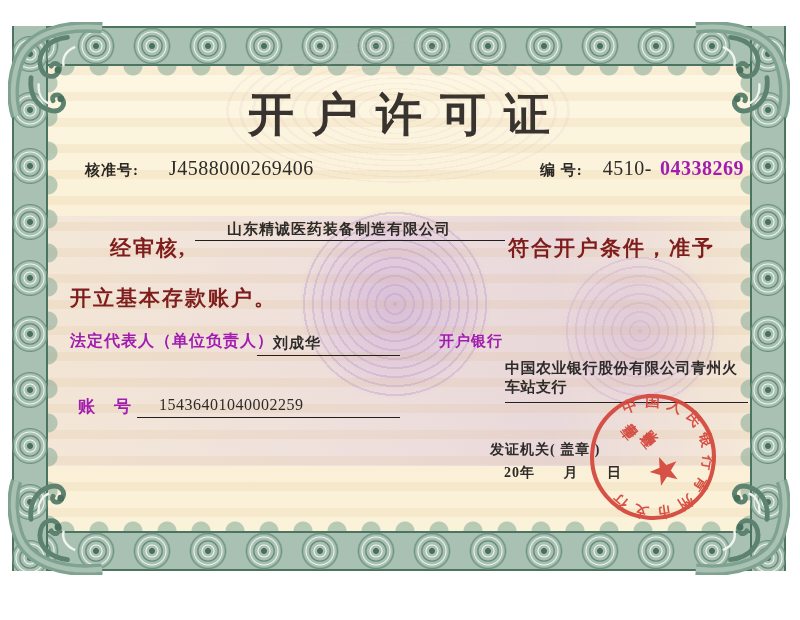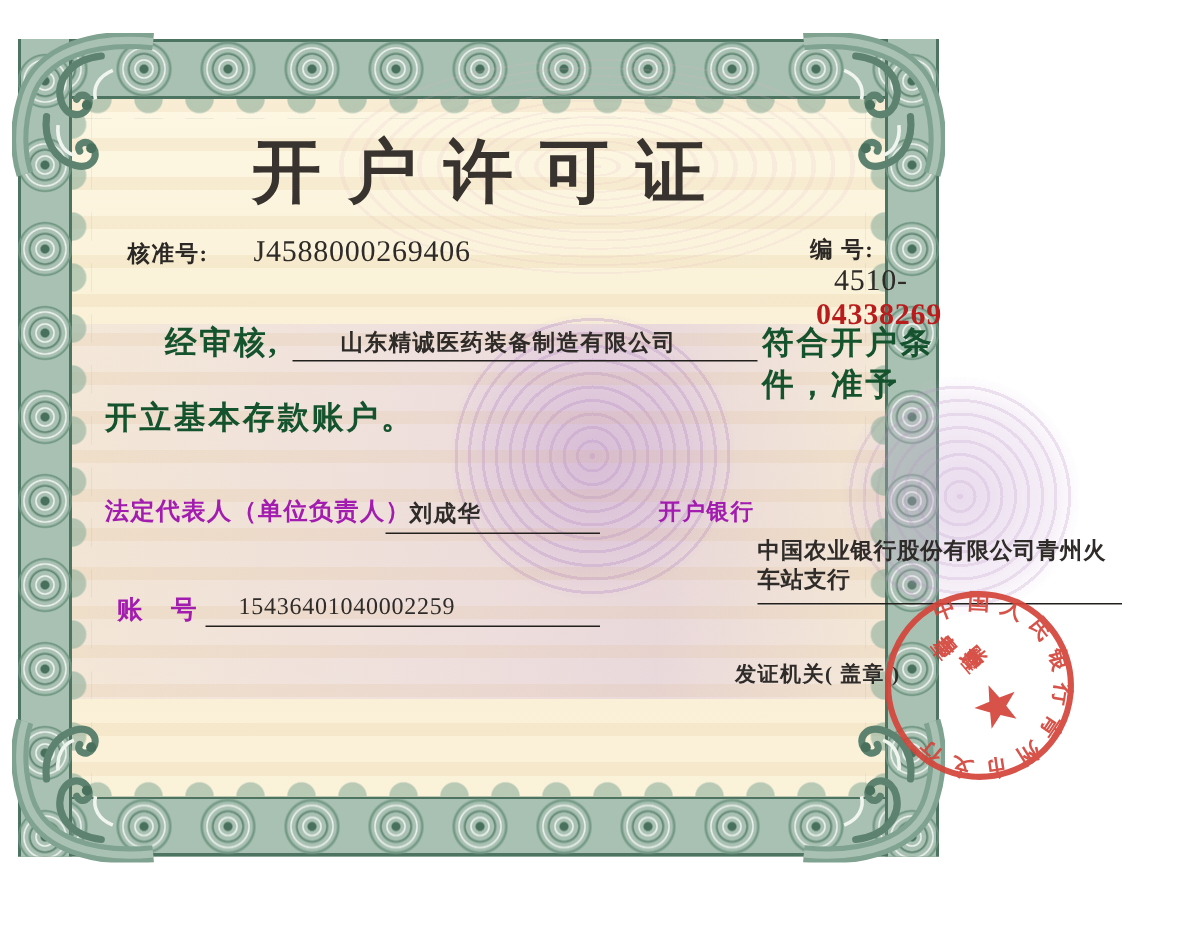--- a/index.html
+++ b/index.html
@@ -1,19 +1,19 @@
 <!DOCTYPE html>
 <html><head>
 <meta charset="utf-8">
 <style>
   * { margin:0; padding:0; box-sizing:border-box; }
   html,body { width:800px; height:620px; background:#ffffff; overflow:hidden;
               font-family:"Liberation Serif","DejaVu Serif",serif; }
 
-  .cert { position:absolute; left:12px; top:26px; width:614px; height:545px; background:#fbf2da; }
+  .cert { position:absolute; left:12px; top:26px; width:774px; height:545px; background:#fbf2da; }
 
   
   .bstrip { position:absolute; background-color:#a9c1b2; }
   .b-top, .b-bottom { left:0; right:0; height:40px;
     background-image:
       radial-gradient(circle at 28px 20px, #48705d 2.5px, rgba(0,0,0,0) 3.5px),
       radial-gradient(circle at 28px 20px, rgba(0,0,0,0) 5px, rgba(255,255,255,.9) 6px, rgba(0,0,0,0) 7px),
       radial-gradient(circle at 28px 20px, rgba(0,0,0,0) 9px, #5d8370 10px, rgba(0,0,0,0) 11.5px),
       radial-gradient(circle at 28px 20px, rgba(0,0,0,0) 13px, rgba(255,255,255,.85) 14px, rgba(0,0,0,0) 15px),
       radial-gradient(circle at 28px 20px, rgba(0,0,0,0) 16px, #6d9480 17.5px, rgba(0,0,0,0) 19px),
@@ -75,23 +75,23 @@
 
   
   .content { position:absolute; inset:0; z-index:5; color:#2e2b28; }
   .abs { position:absolute; }
 
   .title { left:0; right:0; top:58px; text-align:center; font-size:46px; font-weight:bold;
     letter-spacing:18px; text-indent:18px; color:#38332e; }
 
   .row-small { font-size:15px; font-weight:600; color:#2b2825; letter-spacing:1px; }
   .num { font-family:"Liberation Serif","DejaVu Serif",serif; font-weight:normal; font-size:20px; letter-spacing:.5px; }
-  .num-red { color:#b91c1c; font-weight:bold;text-align:right; }
-
-  .big { font-size:21px; font-weight:600; color:#14532d; letter-spacing:2px; }
+  .num-red { color:#a21caf; font-weight:bold;text-align:right; }
+
+  .big { font-size:21px; font-weight:600; color:#7f1d1d; letter-spacing:2px;margin-top:20px; }
 
   .uline { border-bottom:1.6px solid #22201d; display:inline-block; }
 
   .lbl { font-size:16px; font-weight:600; letter-spacing:1px; color:#a21caf; }
 
   .bank-block { left:493px; top:289px; width:243px; font-size:15px; line-height:19px;
     font-weight:600; border-bottom:1.6px solid #22201d; padding-bottom:5px; letter-spacing:.5px;margin-top:44px; }
 
   .issuer { left:478px; top:415px; font-size:14px; font-weight:bold; letter-spacing:1px; }
   .dateline { left:492px; top:438px; font-size:14px; font-weight:600; letter-spacing:1px; }
@@ -187,20 +187,25 @@
     <span class="abs uline" style="left:245px; top:300px; width:143px; height:30px; font-size:15px; line-height:34px; padding-left:16px; font-weight:600; letter-spacing:1px;">刘成华</span>
 
     <span class="abs lbl" style="left:427px; top:306px; font-size:15px;">开户银行</span>
     <div class="abs bank-block">中国农业银行股份有限公司青州火车站支行</div>
 
     <span class="abs lbl" style="left:66px; top:369px; font-size:17px;">账　号</span>
     <span class="abs uline" style="left:125px; top:362px; width:263px; height:30px; font-size:16px; line-height:33px; padding-left:22px; letter-spacing:.5px;">15436401040002259</span>
 
     <span class="abs issuer">发证机关( 盖章 )</span>
 
+    <div class="abs dateline">
+      <span>20</span><span>年</span>
+      <span class="d-gap">月</span>
+      <span class="d-gap">日</span>
+    </div>
 
     <svg class="abs stamp" viewBox="0 0 128 128">
       <circle cx="64" cy="64" r="60" fill="none" stroke="#d4453a" stroke-width="4"></circle>
       <path id="ringPath" d="M64,64 m-50,0 a50,50 0 1,1 100,0 a50,50 0 1,1 -100,0" fill="none"></path>
       <text font-size="14.5" fill="#d4453a" font-weight="bold" letter-spacing="6.5">
         <textPath href="#ringPath" startOffset="6">中国人民银行青州市支行</textPath>
       </text>
       <polygon fill="#d4453a" points="82,49 85.5,59.1 96.3,59.4 87.7,65.9 90.8,76.1 82,70 73.2,76.1 76.3,65.9 67.7,59.4 78.5,59.1"></polygon>
       <text x="48" y="36" writing-mode="tb" font-size="13" fill="#d4453a" font-weight="bold" letter-spacing="2">账户管理</text>
       <text x="30" y="46" writing-mode="tb" font-size="13" fill="#d4453a" font-weight="bold" letter-spacing="2">专用章</text>

